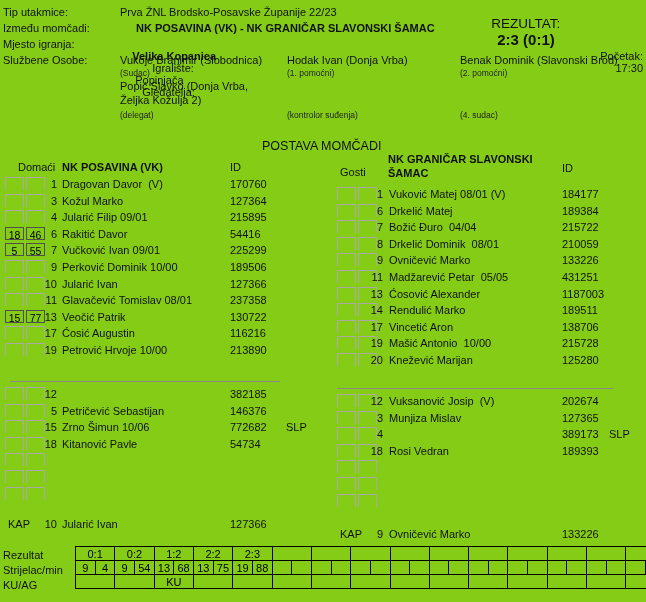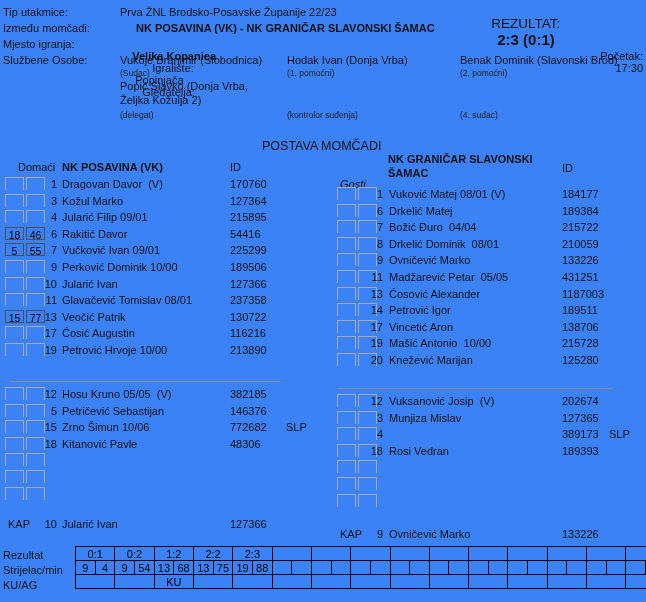--- a/index.html
+++ b/index.html
@@ -1,20 +1,20 @@
 <!DOCTYPE html>
 <html><head>
 <meta charset="utf-8">
 <style>
   * { box-sizing: border-box; margin: 0; padding: 0; }
   html,body { background:#fff; }
   .page {
     position: relative;
     width: 646px; height: 602px;
-    background: #3b82f6;
+    background: #84cc16;
     color: #111;
     font-family: "Liberation Sans", sans-serif;
     font-size: 11px;
     overflow: hidden;
   }
   .abs { position: absolute; white-space: pre; }
   .b { font-weight: bold; }
   .small { font-size: 8.5px; color:#222; }
   .big { font-size: 13.5px; }
   .bigval { font-size: 15px; font-weight: bold; }
@@ -86,21 +86,21 @@
   <div class="abs small" style="left:120px; top:110px;">(delegat)</div>
   <div class="abs small" style="left:287px; top:110px;">(kontrolor suđenja)</div>
   <div class="abs small" style="left:460px; top:110px;">(4. sudac)</div>
 
   <div class="abs" style="left:262px; top:139px; font-size:12.5px;">POSTAVA MOMČADI</div>
 
   <div class="abs" style="left:18px; top:161px;">Domaći</div>
   <div class="abs b" style="left:62px; top:161px;">NK POSAVINA (VK)</div>
   <div class="abs" style="left:230px; top:161px;">ID</div>
 
-  <div class="abs" style="left:340px; top:178px;font-style:italic;">Gosti</div>
+  <div class="abs" style="left:340px; top:166px;">Gosti</div>
   <div class="abs b" style="left:388px; top:153px; width:162px; white-space:normal; line-height:13.5px;">NK GRANIČAR SLAVONSKI ŠAMAC</div>
   <div class="abs" style="left:562px; top:162px;">ID</div>
 
   <div class="roster-block home-cols" style="left:5px; top:177px; width:320px;">
       <div class="prow">
         <span class="slot s1 e"></span>
         <span class="slot s2 e"></span>
         <span class="pnum">1</span>
         <span class="pname">Dragovan Davor  (V)</span>
         <span class="pid">170760</span>
@@ -175,21 +175,20 @@
         <span class="pname">Petrović Hrvoje 10/00</span>
         <span class="pid">213890</span>
       </div>
     </div>
   <div class="divline" style="left:10px; top:381px; width:270px;"></div>
   <div class="roster-block home-cols" style="left:5px; top:387px; width:320px;">
       <div class="prow">
         <span class="slot s1 e"></span>
         <span class="slot s2 e"></span>
         <span class="pnum">12</span>
-        <span class="pname">Hosu Kruno 05/05  (V)</span>
         <span class="pid">382185</span>
       </div>
       <div class="prow">
         <span class="slot s1 e"></span>
         <span class="slot s2 e"></span>
         <span class="pnum">5</span>
         <span class="pname">Petričević Sebastijan</span>
         <span class="pid">146376</span>
       </div>
       <div class="prow">
@@ -198,21 +197,21 @@
         <span class="pnum">15</span>
         <span class="pname">Zrno Šimun 10/06</span>
         <span class="pid">772682</span>
         <span class="ptag">SLP</span>
       </div>
       <div class="prow">
         <span class="slot s1 e"></span>
         <span class="slot s2 e"></span>
         <span class="pnum">18</span>
         <span class="pname">Kitanović Pavle</span>
-        <span class="pid">48306</span>
+        <span class="pid">54734</span>
       </div>
       <div class="prow">
         <span class="slot s1 e"></span>
         <span class="slot s2 e"></span>
       </div>
       <div class="prow">
         <span class="slot s1 e"></span>
         <span class="slot s2 e"></span>
       </div>
       <div class="prow">
@@ -276,21 +275,21 @@
         <span class="slot s1 e"></span>
         <span class="slot s2 e"></span>
         <span class="pnum">13</span>
         <span class="pname">Ćosović Alexander</span>
         <span class="pid">1187003</span>
       </div>
       <div class="prow">
         <span class="slot s1 e"></span>
         <span class="slot s2 e"></span>
         <span class="pnum">14</span>
-        <span class="pname">Petrović Igor</span>
+        <span class="pname">Rendulić Marko</span>
         <span class="pid">189511</span>
       </div>
       <div class="prow">
         <span class="slot s1 e"></span>
         <span class="slot s2 e"></span>
         <span class="pnum">17</span>
         <span class="pname">Vincetić Aron</span>
         <span class="pid">138706</span>
       </div>
       <div class="prow">

